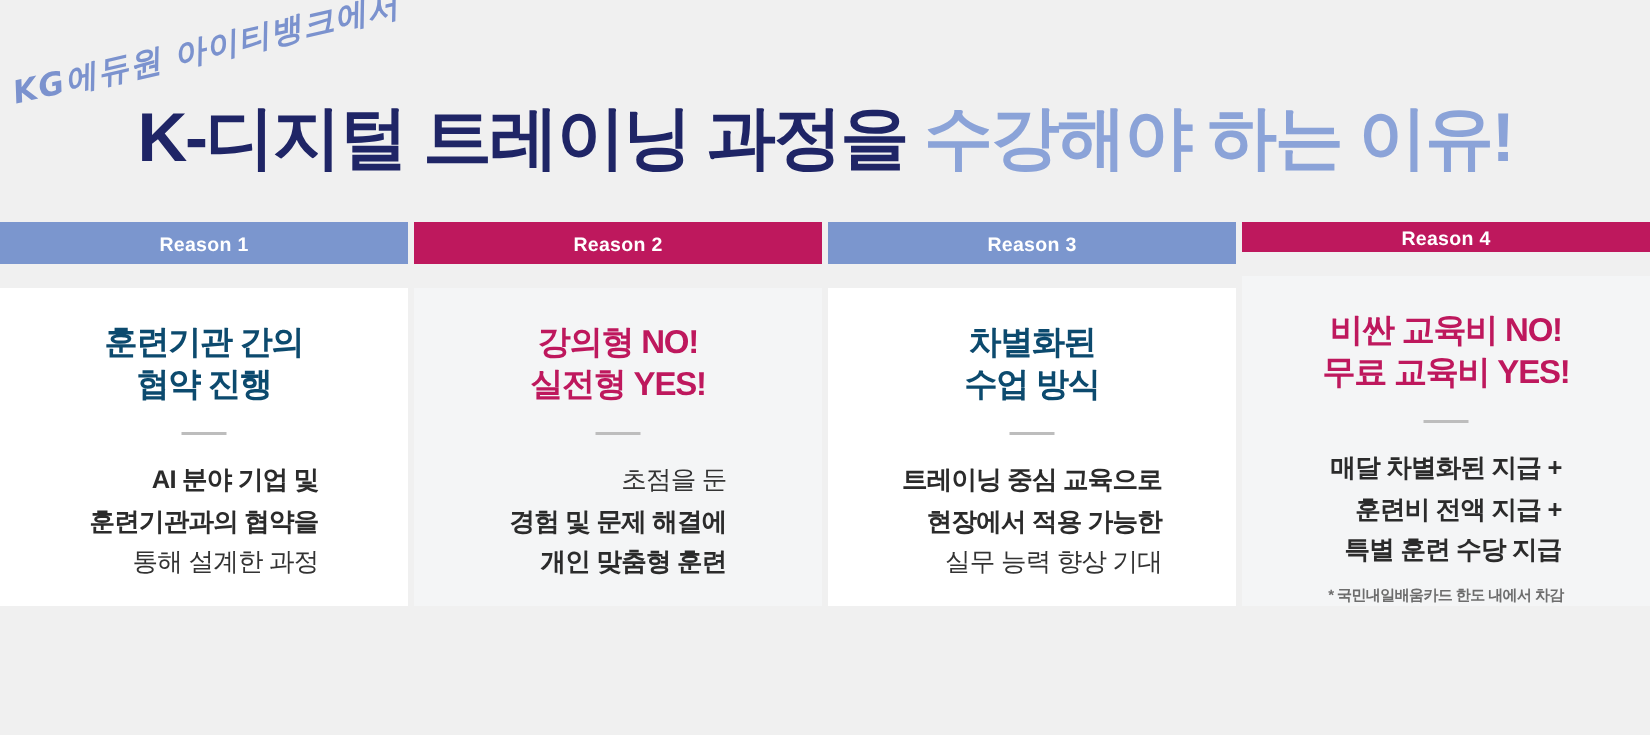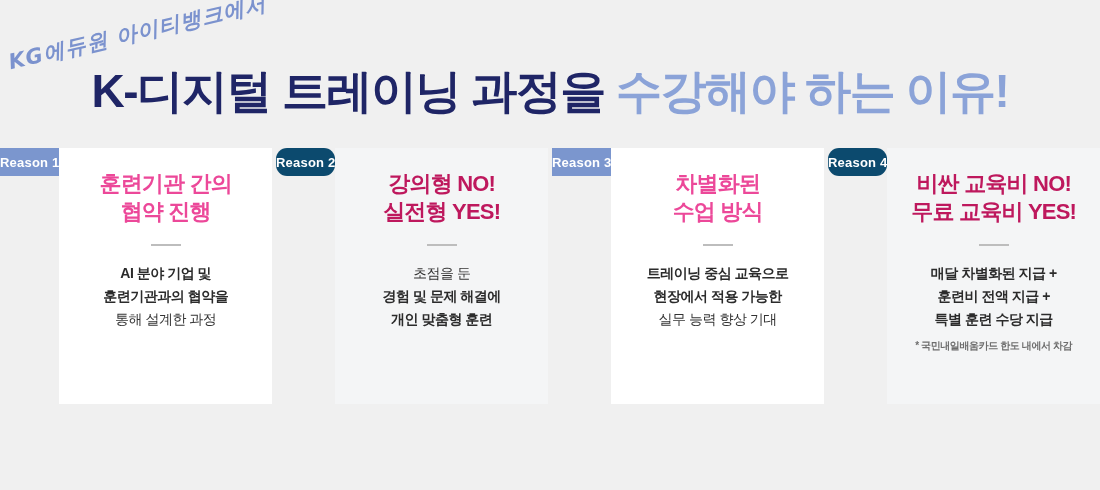--- a/index.html
+++ b/index.html
@@ -45,66 +45,68 @@
   .cards {
     position:absolute;
     left:0; top:148px;
     width:1100px; height:256px;
     display:flex;
     gap:4px;
   }
   .card {
     flex:1 1 0;
     display:flex;
+    flex-direction:column;
     height:256px;
     overflow:hidden;
+    gap:16px;
   }
   .card-header {
     height:28px;
     display:flex;
     align-items:center;
     justify-content:center;
     color:#ffffff;
     font-size:13px;
     font-weight:bold;
     letter-spacing:0.2px;
   }
   .hdr-light { background:#7b96ce; }
-  .hdr-dark  { background:#0c4a6e;border-radius:11px; }
+  .hdr-dark  { background:#be185d; }
 
   .card-body {
     flex:1;
     display:flex;
     flex-direction:column;
     align-items:center;
     padding-top:22px;
   }
   .body-white { background:#ffffff; }
   .body-gray  { background:#f4f5f6; }
 
   .card-title {
     font-size:22px;
     font-weight:bold;
     line-height:1.28;
     text-align:center;
     letter-spacing:-0.8px;
   }
-  .t-light { color:#ec4899; }
+  .t-light { color:#0c4a6e; }
   .t-dark  { color:#be185d; }
 
   .divider {
     width:30px; height:2px;
     background:#bdbdbd;
     margin:18px 0 16px 0;
   }
 
   .card-text {
-    font-size:14px;
+    font-size:17px;
     line-height:1.62;
-    text-align:center;
+    text-align:right;
     color:#2b2b2b;
     letter-spacing:-0.5px;
   }
   .card-text .ln { display:block; }
   .card-text .ln.b { font-weight:bold; }
   .card-text .ln.n { font-weight:normal; color:#333; }
 
   .footnote {
     margin-top:9px;
     font-size:10px;

